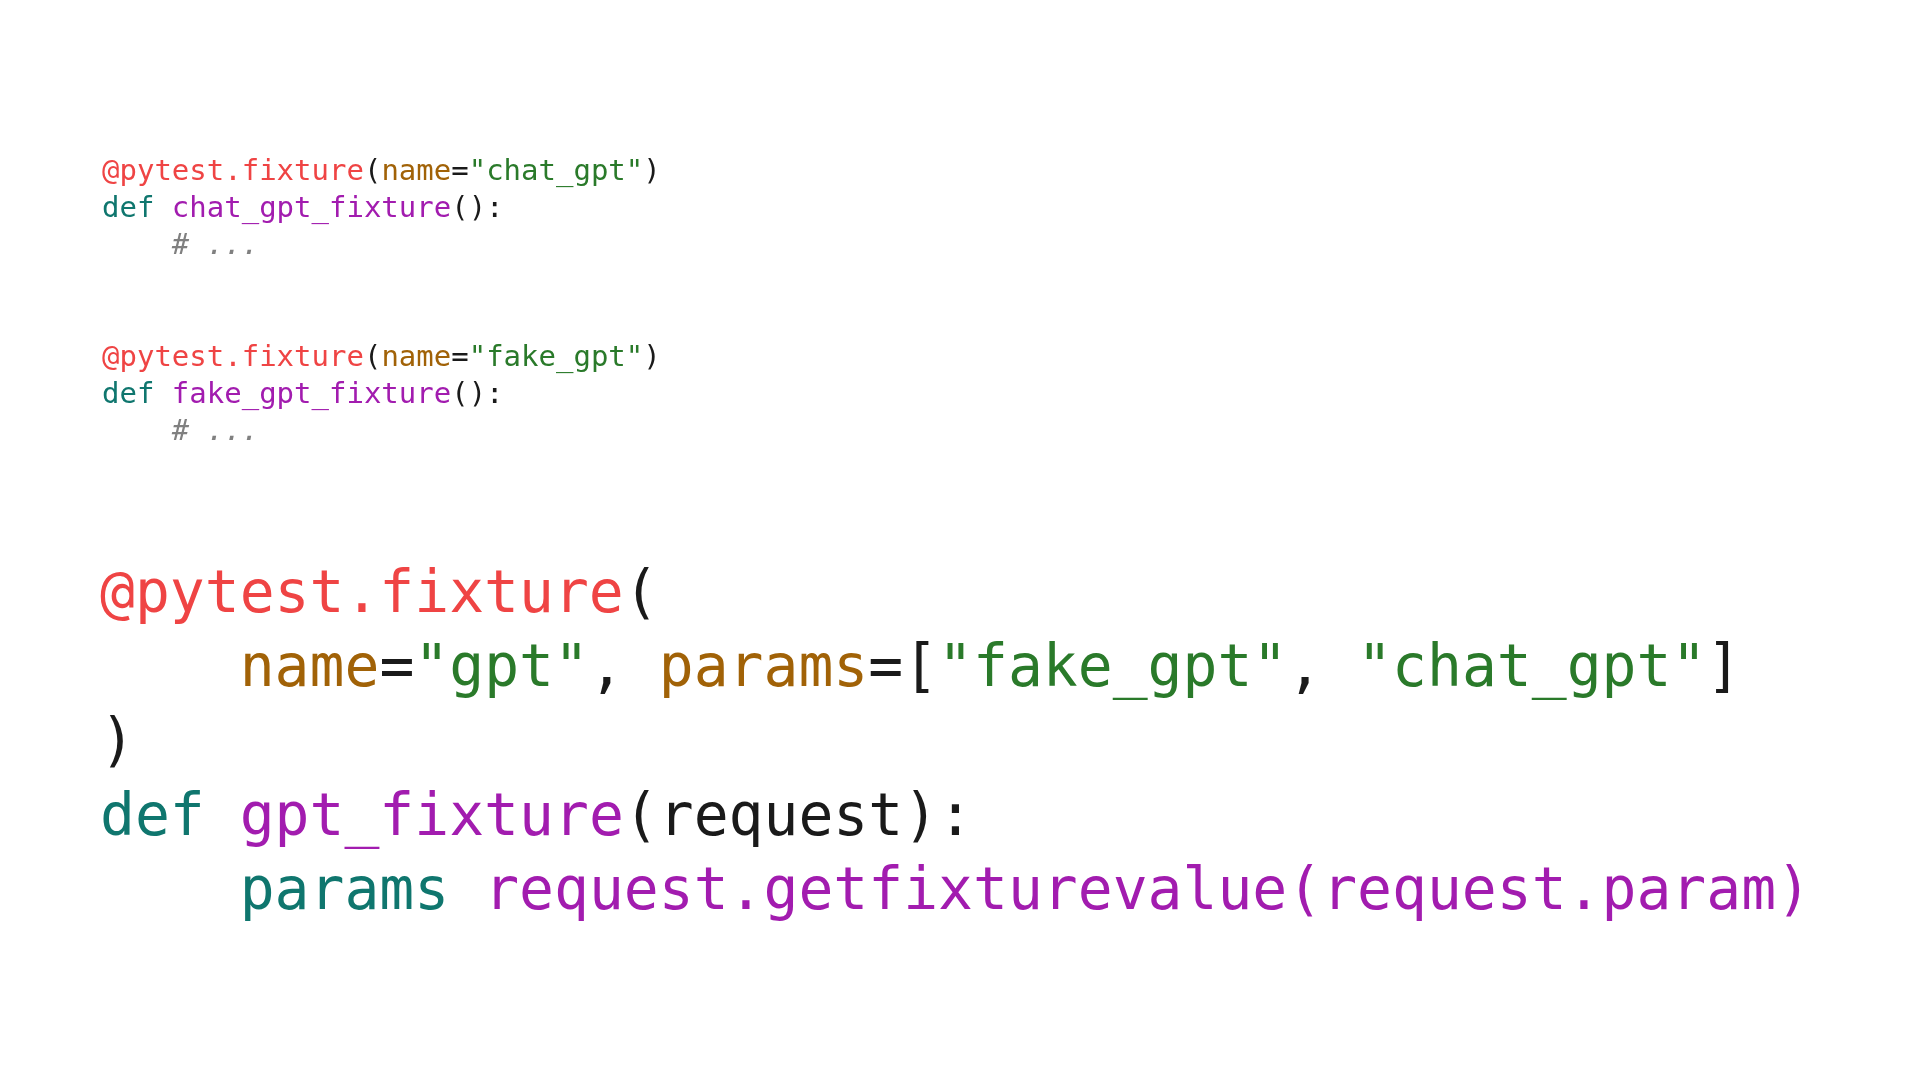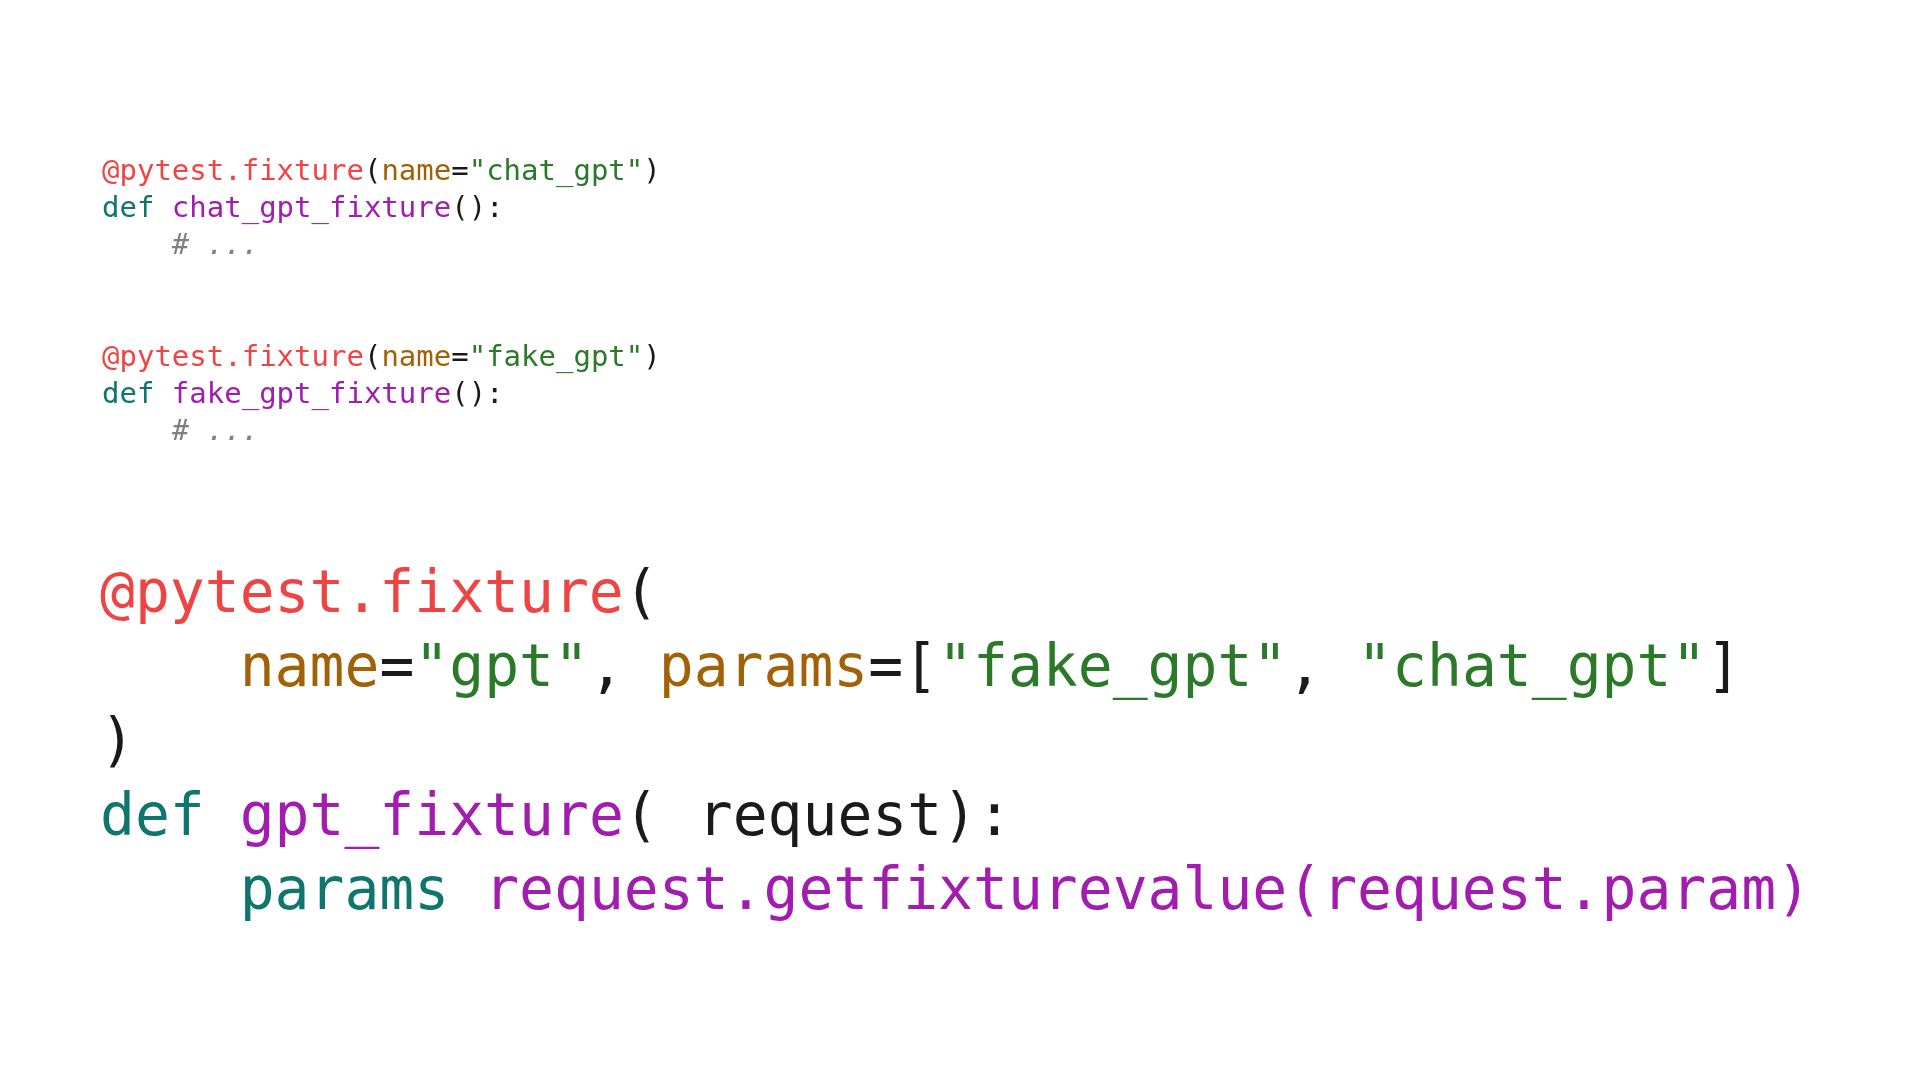--- a/index.html
+++ b/index.html
@@ -32,21 +32,21 @@
     left: 100px;
     top: 555px;
     font-size: 58px;
     line-height: 1.28;
   }
   
   .decorator { color: #ef4444; } 
   .kw        { color: #0f766e; } 
   .fn        { color: #a21caf; } 
   .punct     { color: #1a1a1a; }
-  .param     { color: #1a1a1a; margin-left: 39px; }
+  .param     { color: #1a1a1a; }
   .str       { color: #2a7a2a; } 
   .comment   { color: #808080; font-style: italic; }
   .kwarg     { color: #a16207; }
 </style>
 </head>
 <body>
 
 <div class="slide">
 
   <pre class="small-code"><span class="decorator">@pytest.fixture</span><span class="punct">(</span><span class="kwarg">name</span><span class="punct">=</span><span class="str">"chat_gpt"</span><span class="punct">)</span>

